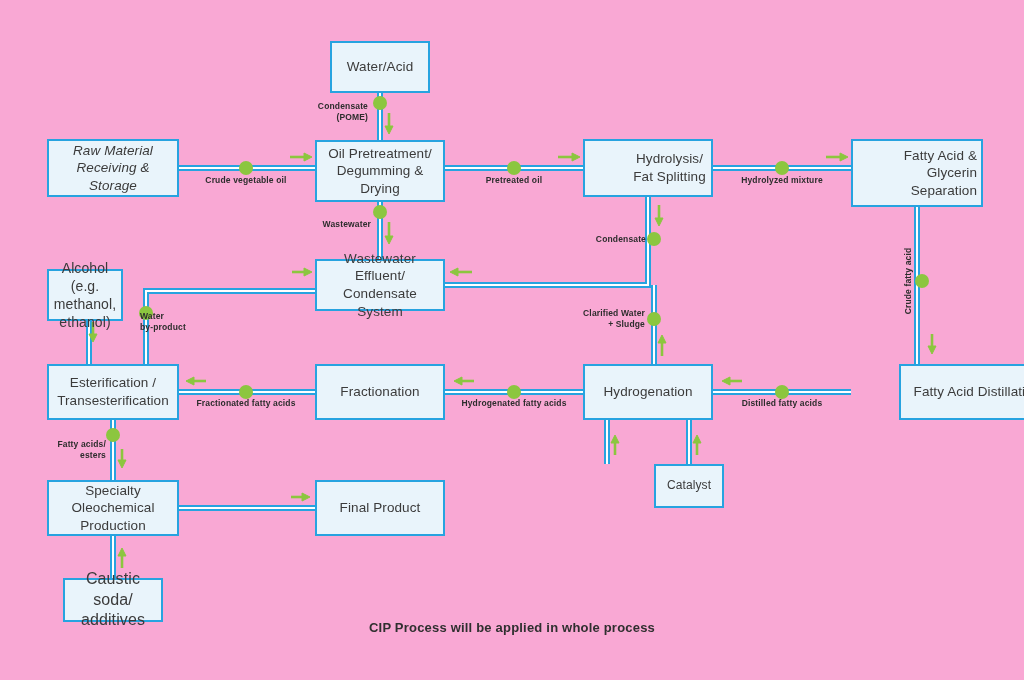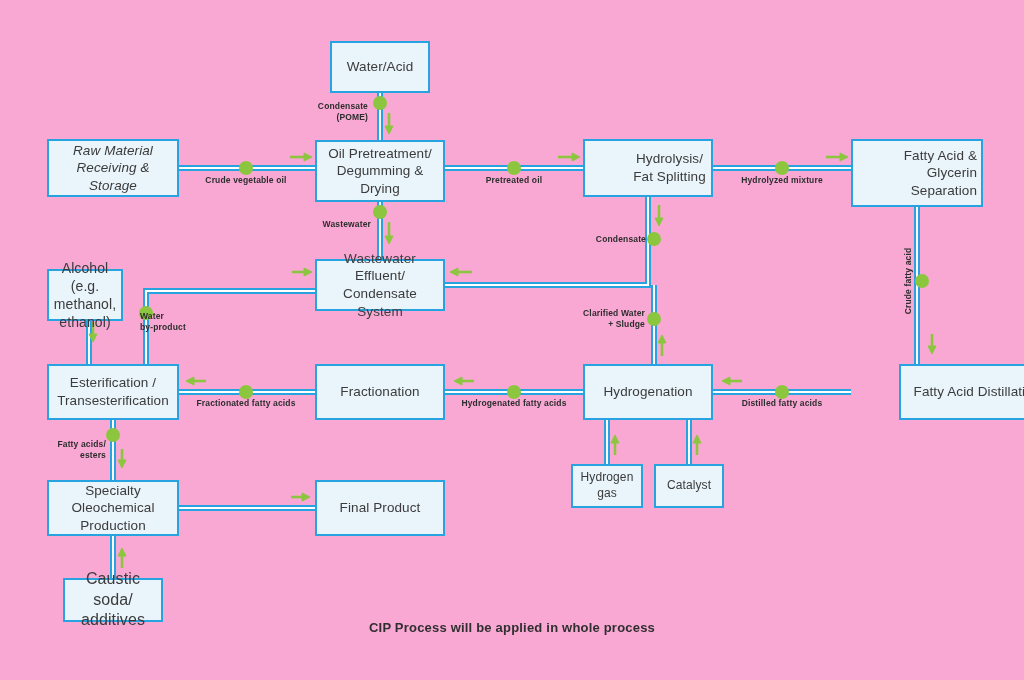--- a/index.html
+++ b/index.html
@@ -231,22 +231,20 @@
 Condensate System</div>
   <div class="node" style="left:47px;top:364px;width:132px;height:56px;">Esterification /
 Transesterification</div>
   <div class="node" style="left:315px;top:364px;width:130px;height:56px;">Fractionation</div>
   <div class="node" style="left:583px;top:364px;width:130px;height:56px;">Hydrogenation</div>
   <div class="node" style="left:851px;top:364px;width:156px;height:56px;margin-left:48px;">Fatty Acid Distillation</div>
   <div class="node" style="left:47px;top:480px;width:132px;height:56px;">Specialty
 Oleochemical
 Production</div>
   <div class="node" style="left:315px;top:480px;width:130px;height:56px;">Final Product</div>
-  <div class="node" style="left:571px;top:464px;width:72px;height:44px;font-size:12px;">Hydrogen
-gas</div>
   <div class="node" style="left:654px;top:464px;width:70px;height:44px;font-size:12px;">Catalyst</div>
   <div class="node" style="left:63px;top:578px;width:100px;height:44px;font-size:16px;">Caustic soda/
 additives</div>
 
   <div class="edge-label right" style="left:368px;top:112px;">Condensate
 (POME)</div>
   <div class="edge-label center" style="left:246px;top:180px;">Crude vegetable oil</div>
   <div class="edge-label center" style="left:514px;top:180px;">Pretreated oil</div>
   <div class="edge-label center" style="left:782px;top:180px;">Hydrolyzed mixture</div>
   <div class="edge-label right" style="left:371px;top:224px;">Wastewater</div>

